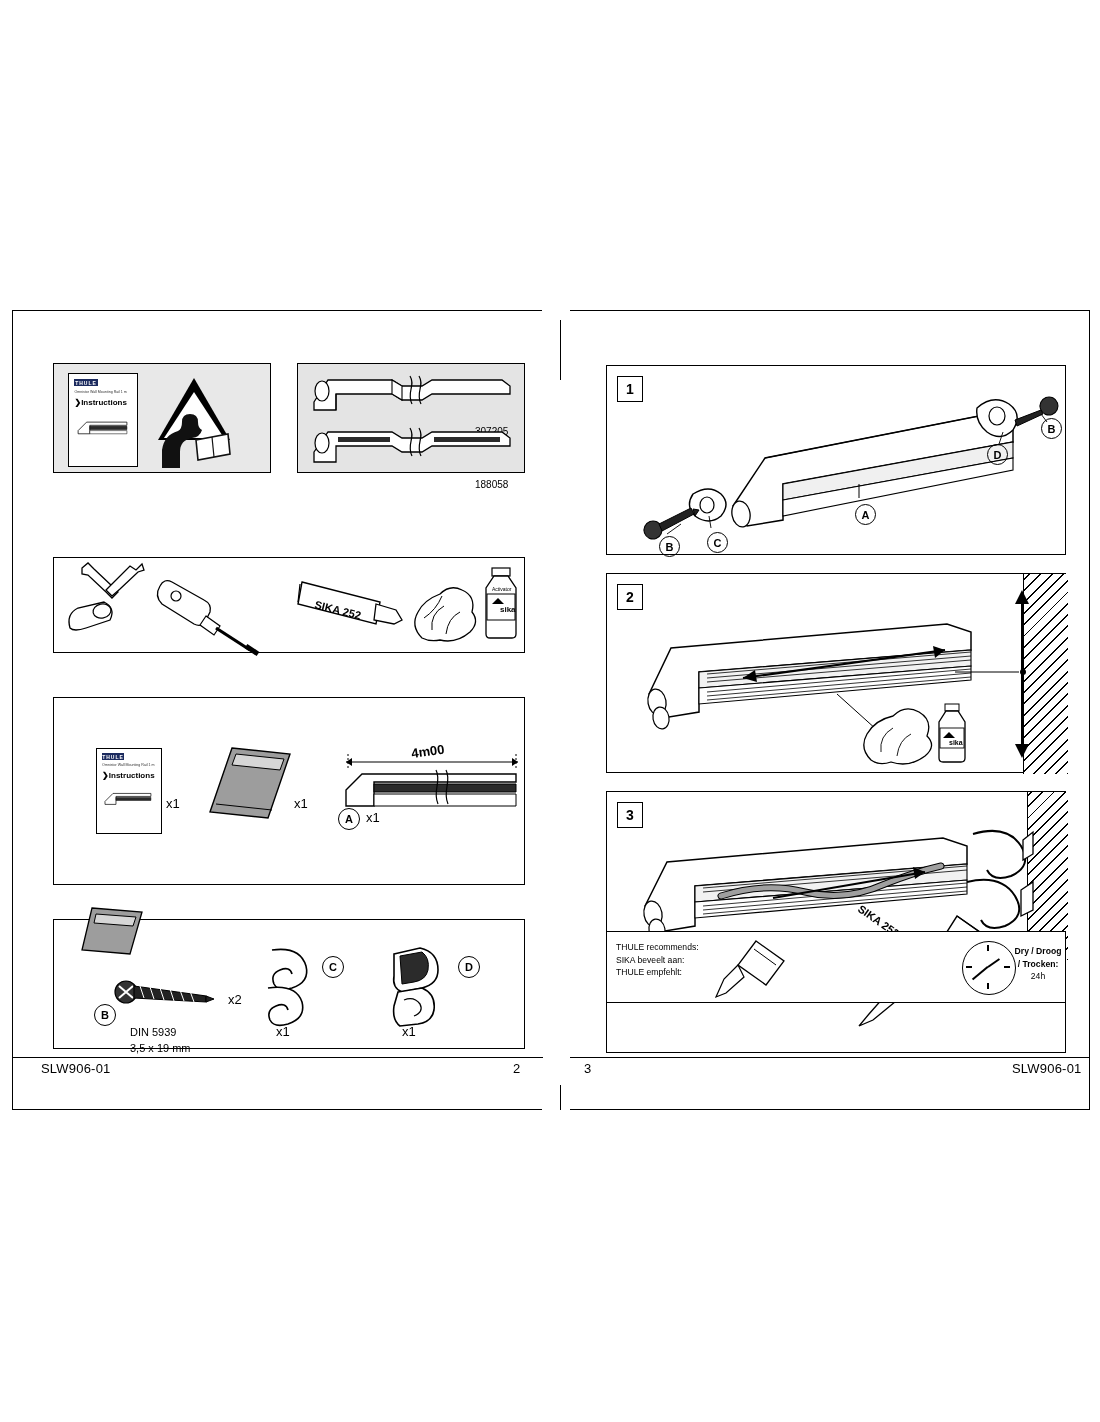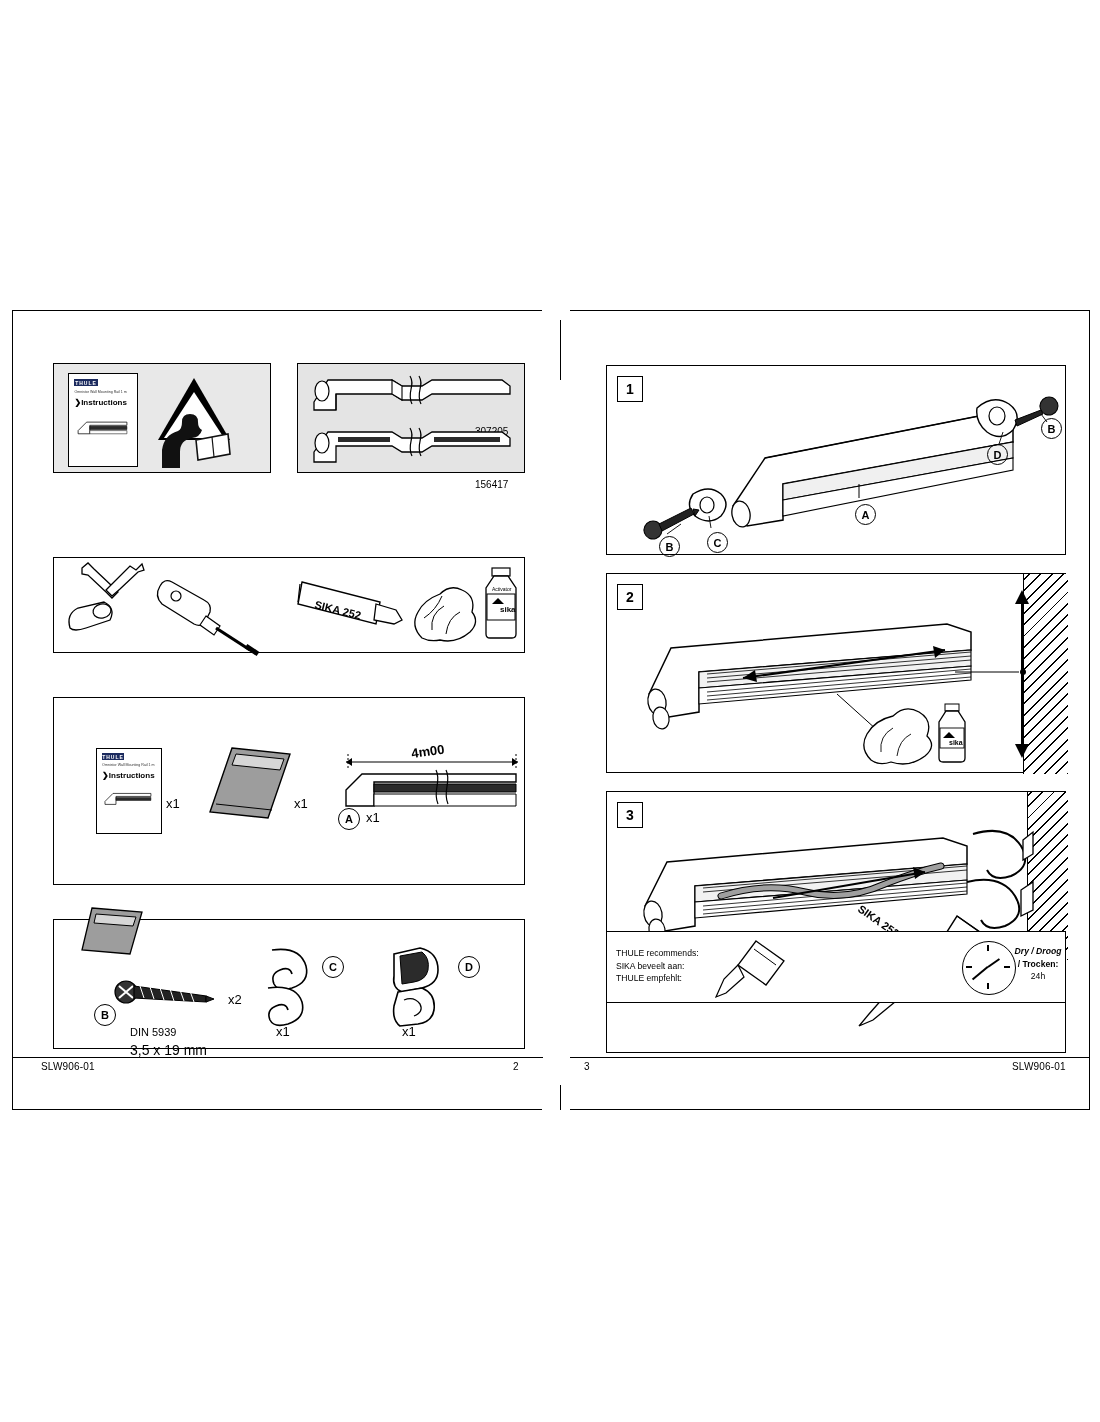--- a/index.html
+++ b/index.html
@@ -5,21 +5,21 @@
   html,body{margin:0;padding:0;background:#ffffff;}
   body{width:1100px;height:1422px;font-family:"Liberation Sans",sans-serif;color:#000;}
   .page{position:relative;width:1100px;height:1422px;}
   .spread{position:absolute;left:0;top:310px;width:1100px;height:800px;}
 
   
   .box{position:absolute;border:1.3px solid #000;box-sizing:border-box;background:#fff;}
   .grayfill{background:#e4e4e4;}
   .fold{position:absolute;left:560px;width:1px;background:#000;}
 
-  .pagenum{position:absolute;font-size:10px;letter-spacing:.2px;}
+  .pagenum{position:absolute;font-size:13px;letter-spacing:.2px;}
   .footrule{position:absolute;height:1px;background:#000;}
 
   
   #leftpage{position:absolute;left:12px;top:0;width:530px;height:800px;border-left:1.3px solid #000;border-top:1.3px solid #000;border-bottom:1.3px solid #000;box-sizing:border-box;}
   #rightpage{position:absolute;left:570px;top:0;width:520px;height:800px;border-right:1.3px solid #000;border-top:1.3px solid #000;border-bottom:1.3px solid #000;box-sizing:border-box;}
 
   
   .booklet{position:absolute;border:1.2px solid #000;background:#fff;}
   .booklet .thulebar{position:absolute;left:8%;top:5%;width:34%;height:8%;background:#1b2a5e;}
   .booklet .thulebar span{color:#fff;font-size:5px;letter-spacing:1px;display:block;text-align:center;line-height:1.9;font-weight:bold;}
@@ -102,21 +102,21 @@
         <div class="lblsm" style="left:177px;top:62px;">307205</div>
 
         <svg style="position:absolute;left:8px;top:62px;width:212px;height:44px;" viewBox="0 0 212 44">
           <path d="M8 26 L22 6 L86 6 L96 12 L116 12 L126 6 L196 6 L204 12 L204 20 L126 20 L116 26 L96 26 L86 20 L30 20 L30 36 L8 36 Z" fill="#fff" stroke="#000" stroke-width="1.3"></path>
           <rect x="32" y="11" width="52" height="5" fill="#2b2b2b"></rect>
           <rect x="128" y="11" width="66" height="5" fill="#2b2b2b"></rect>
           <path d="M104 2 C110 12 100 18 106 30" stroke="#000" stroke-width="1.2" fill="none"></path>
           <path d="M113 2 C119 12 109 18 115 30" stroke="#000" stroke-width="1.2" fill="none"></path>
           <ellipse cx="16" cy="17" rx="7" ry="10" fill="#fff" stroke="#000" stroke-width="1.2"></ellipse>
         </svg>
-        <div class="lblsm" style="left:177px;top:115px;">156417</div>
+        <div class="lblsm" style="left:177px;top:115px;">188058</div>
       </div>
 
       <div class="box" style="left:40px;top:246px;width:472px;height:96px;">
 
         <svg style="position:absolute;left:10px;top:40px;width:54px;height:44px;" viewBox="0 0 54 44">
           <path d="M6 30 Q2 16 14 10 L40 4 Q52 10 46 22 L22 30 Q10 34 6 30 Z" fill="#fff" stroke="#000" stroke-width="1.3"></path>
           <ellipse cx="38" cy="13" rx="9" ry="7" fill="#fff" stroke="#000" stroke-width="1.2" transform="rotate(-12 38 13)"></ellipse>
         </svg>
 
         <svg style="position:absolute;left:22px;top:2px;width:74px;height:40px;" viewBox="0 0 74 40">
@@ -209,21 +209,21 @@
           <path d="M9 16 L23 28 M9 28 L23 16" stroke="#fff" stroke-width="2"></path>
           <path d="M24 16 L96 26 L96 32 L24 28 Z" fill="#222" stroke="#000" stroke-width="1.1"></path>
           <path d="M30 16 L34 28 M40 17 L44 29 M50 18 L54 30 M60 19 L64 31 M70 20 L74 31 M80 21 L84 32" stroke="#fff" stroke-width="1"></path>
           <path d="M96 26 L104 29 L96 32 Z" fill="#222" stroke="#000" stroke-width="1"></path>
         </svg>
         <div class="circ" style="left:40px;top:84px;width:20px;height:20px;">
             <span>B</span>
           </div>
         <div class="qty" style="left:174px;top:72px;">x2</div>
         <div class="lblsm" style="left:76px;top:106px;font-size:11px;">DIN 5939</div>
-        <div class="lblsm" style="left:76px;top:122px;font-size:14px;">3,5 x 19 mm</div>
+        <div class="lblsm" style="left:76px;top:122px;font-size:11px;">3,5 x 19 mm</div>
 
         <svg style="position:absolute;left:198px;top:24px;width:72px;height:86px;" viewBox="0 0 72 86">
           <path d="M20 6 Q48 2 54 22 Q58 38 40 44 Q26 48 22 40 Q18 30 28 26 Q38 22 40 30" fill="#fff" stroke="#000" stroke-width="1.6"></path>
           <path d="M16 44 Q44 40 50 58 Q54 74 36 80 Q22 84 18 76 Q14 66 24 62 Q34 58 36 66" fill="#fff" stroke="#000" stroke-width="1.6"></path>
         </svg>
         <div class="circ" style="left:268px;top:36px;width:20px;height:20px;">
             <span>C</span>
           </div>
         <div class="qty" style="left:222px;top:104px;">x1</div>
 
@@ -387,21 +387,21 @@
           <path d="M36 14 Q70 4 84 26 Q96 46 74 56 Q56 62 50 50" fill="none" stroke="#000" stroke-width="2"></path>
           <path d="M30 62 Q64 54 78 76 Q90 96 68 106 Q50 112 44 100" fill="none" stroke="#000" stroke-width="2"></path>
           <path d="M86 20 L96 12 L96 34 L86 40 Z" fill="#fff" stroke="#000" stroke-width="1.3"></path>
           <path d="M84 70 L96 62 L96 90 L84 96 Z" fill="#fff" stroke="#000" stroke-width="1.3"></path>
         </svg>
       </div>
 
       <div class="infostrip" style="left:36px;top:620px;width:460px;height:72px;background:transparent;border:0;">
         <div class="box" style="left:0;top:0;width:460px;height:72px;"></div>
 
-        <div class="infotxt" style="left:10px;top:16px;width:112px;">
+        <div class="infotxt" style="left:10px;top:10px;width:112px;">
           <div>THULE recommends:</div>
           <div>SIKA beveelt aan:</div>
           <div>THULE empfehlt:</div>
         </div>
 
         <svg style="position:absolute;left:108px;top:8px;width:88px;height:66px;" viewBox="0 0 88 66">
           <path d="M42 2 L70 22 L52 46 L24 26 Z" fill="#fff" stroke="#000" stroke-width="1.3"></path>
           <path d="M24 26 L10 40 L2 58 L12 54 L30 38 Z" fill="#fff" stroke="#000" stroke-width="1.2"></path>
           <path d="M40 10 L62 26" stroke="#000" stroke-width="1"></path>
         </svg>
@@ -410,21 +410,21 @@
         <div class="clockface" style="left:356px;top:10px;width:52px;height:52px;">
           <div class="tick" style="left:24px;top:3px;width:2px;height:6px;"></div>
           <div class="tick" style="left:24px;top:41px;width:2px;height:6px;"></div>
           <div class="tick" style="left:3px;top:24px;width:6px;height:2px;"></div>
           <div class="tick" style="left:41px;top:24px;width:6px;height:2px;"></div>
           <div class="hand" style="left:25px;top:24px;width:14px;height:2px;transform:rotate(-35deg);"></div>
           <div class="hand" style="left:25px;top:24px;width:20px;height:1.6px;transform:rotate(140deg);"></div>
         </div>
 
         <div class="infotxt ctr" style="left:406px;top:14px;width:52px;">
-          <div style="font-weight:bold;font-style:italic;">Dry / Droog</div>
+          <div style="font-weight:bold;">Dry / Droog</div>
           <div style="font-weight:bold;">/ Trocken:</div>
           <div>24h</div>
         </div>
       </div>
 
       <div class="footrule" style="left:0;top:746px;width:520px;"></div>
       <div class="pagenum" style="left:14px;top:750px;">3</div>
       <div class="pagenum" style="left:442px;top:750px;">SLW906-01</div>
     </div>
 

